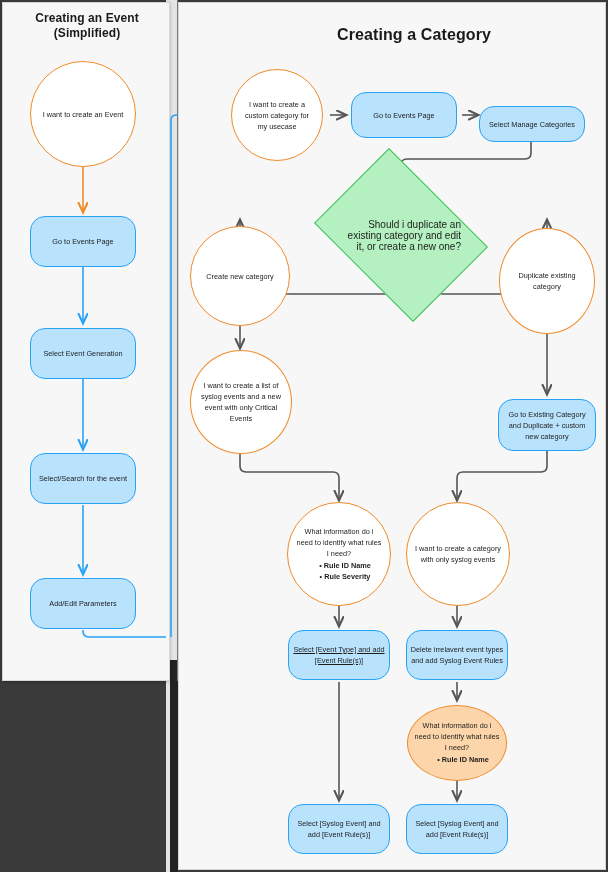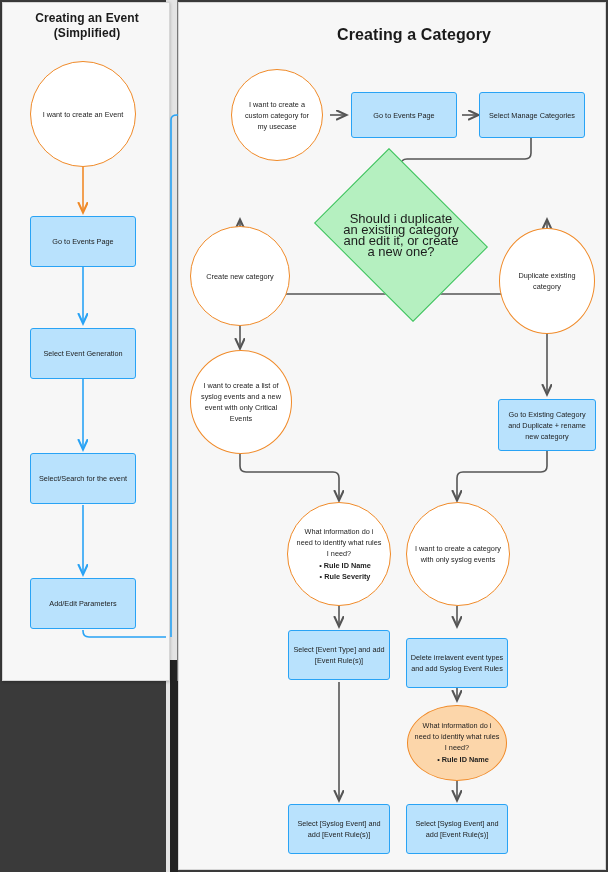--- a/index.html
+++ b/index.html
@@ -16,30 +16,30 @@
   #right-panel{left:178px;top:2px;width:428px;height:868px;border:1px solid #d6d6d6;}
 
   .ptitle{position:absolute;text-align:center;font-weight:bold;color:#1a1a1a;
           font-size:12px;line-height:15px;letter-spacing:.1px;}
 
   svg.wires{position:absolute;left:0;top:0;width:608px;height:872px;overflow:visible;
             pointer-events:none;}
 
   .node{position:absolute;box-sizing:border-box;display:flex;align-items:center;
         justify-content:center;text-align:center;color:#1d1d1d;}
-  .rect{background:#b9e2fd;border:1.6px solid #29a3f5;border-radius:3px;
+  .rect{background:#b9e2fd;border:1.6px solid #29a3f5;border-radius:15px;
         font-size:7.3px;line-height:11px;padding:3px;}
   .circ{background:#ffffff;border:1.6px solid #f08a28;border-radius:50%;
         font-size:7.3px;line-height:11px;padding:8px;}
   .ell{background:#fcd6aa;border:1.6px solid #f08a28;border-radius:50%;
        font-size:7.3px;line-height:11px;padding:6px;}
   .diamond{position:absolute;display:flex;align-items:center;justify-content:center;}
   .diamond .dshape{position:absolute;inset:0;background:#b5f0c0;border:1.6px solid #3fc25e;
         transform:rotate(45deg);}
-  .diamond .dtext{position:relative;text-align:center;font-size:13px;line-height:11px;
+  .diamond .dtext{position:relative;text-align:right;font-size:10px;line-height:11px;
         color:#1d1d1d;z-index:2;}
   .bullets{margin:2px 0 0 12px;padding:0;list-style:none;text-align:center;}
   .bullets li{font-weight:bold;font-size:7.3px;line-height:10.5px;}
   .bullets li::before{content:"• ";font-weight:bold;}
   .nlabel{display:block;}
 </style>
 </head>
 <body>
 
 <div id="stage">
@@ -117,21 +117,21 @@
   </svg>
 
   <div class="node circ" style="left:231px;top:69px;width:92px;height:92px;">
     <span>I want to create a custom category for my usecase</span>
     </div>
 
   <div class="node rect" style="left:351px;top:92px;width:106px;height:46px;">
     <span>Go to Events Page</span>
     </div>
 
-  <div class="node rect" style="left:479px;top:92px;width:106px;height:46px;">
+  <div class="node rect" style="left:479px;top:106px;width:106px;height:36px;">
     <span>Select Manage Categories</span>
     </div>
 
   <div class="diamond" style="left:331px;top:182px;width:140px;height:106px;">
     <div class="dshape"></div>
     <div class="dtext" style="width:120px;">Should i duplicate an existing category and edit it, or create a new one?</div>
   </div>
 
   <div class="node circ" style="left:190px;top:226px;width:100px;height:100px;">
     <span>Create new category</span>
@@ -139,40 +139,40 @@
 
   <div class="node circ" style="left:499px;top:228px;width:96px;height:106px;">
     <span>Duplicate existing category</span>
     </div>
 
   <div class="node circ" style="left:190px;top:350px;width:102px;height:104px;">
     <span>I want to create a list of syslog events and a new event with only Critical Events</span>
     </div>
 
   <div class="node rect" style="left:498px;top:399px;width:98px;height:52px;">
-    <span>Go to Existing Category and Duplicate + rename new category</span>
+    <span>Go to Existing Category and Duplicate + custom new category</span>
     </div>
 
   <div class="node circ" style="left:287px;top:502px;width:104px;height:104px;flex-direction:column;">
     <span>What information do i need to identify what rules I need?</span>
     <ul class="bullets">
       <li>Rule ID Name</li>
       <li>Rule Severity</li>
     </ul>
   </div>
 
   <div class="node circ" style="left:406px;top:502px;width:104px;height:104px;">
     <span>I want to create a category with only syslog events</span>
     </div>
 
-  <div class="node rect" style="left:288px;top:630px;width:102px;height:50px;">
+  <div class="node rect" style="left:288px;top:630px;width:102px;height:50px;text-decoration:underline;">
     <span>Select [Event Type] and add [Event Rule(s)]</span>
     </div>
 
-  <div class="node rect" style="left:406px;top:630px;width:102px;height:50px;margin-top:8px;">
+  <div class="node rect" style="left:406px;top:630px;width:102px;height:50px;">
     <span>Delete irrelavent event types and add Syslog Event Rules</span>
     </div>
 
   <div class="node ell" style="left:407px;top:705px;width:100px;height:76px;flex-direction:column;">
     <span>What information do i need to identify what rules I need?</span>
     <ul class="bullets">
       <li>Rule ID Name</li>
     </ul>
   </div>
 

